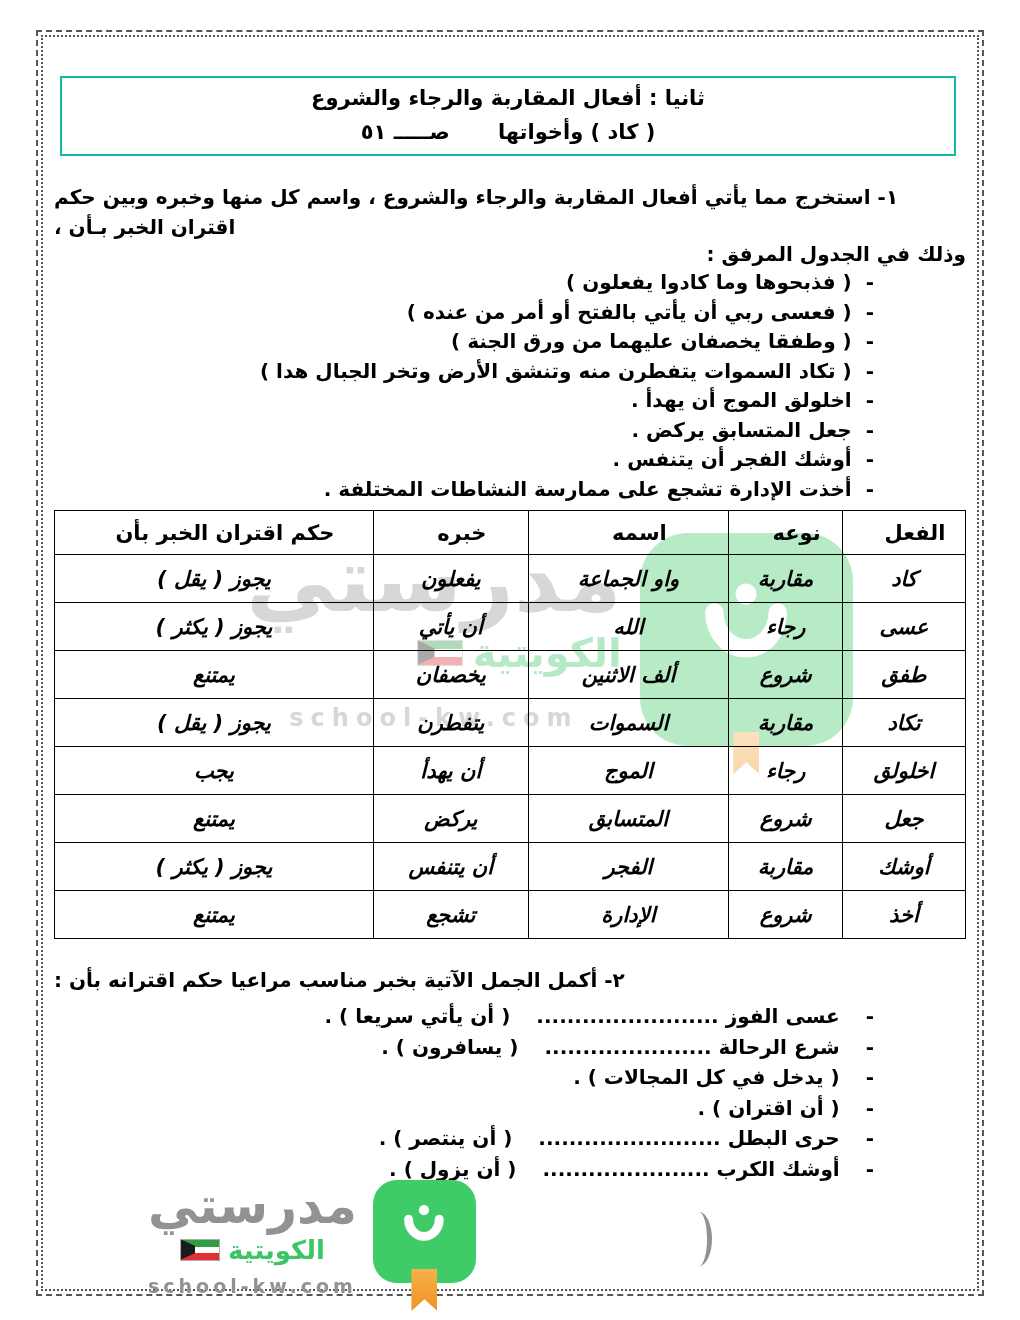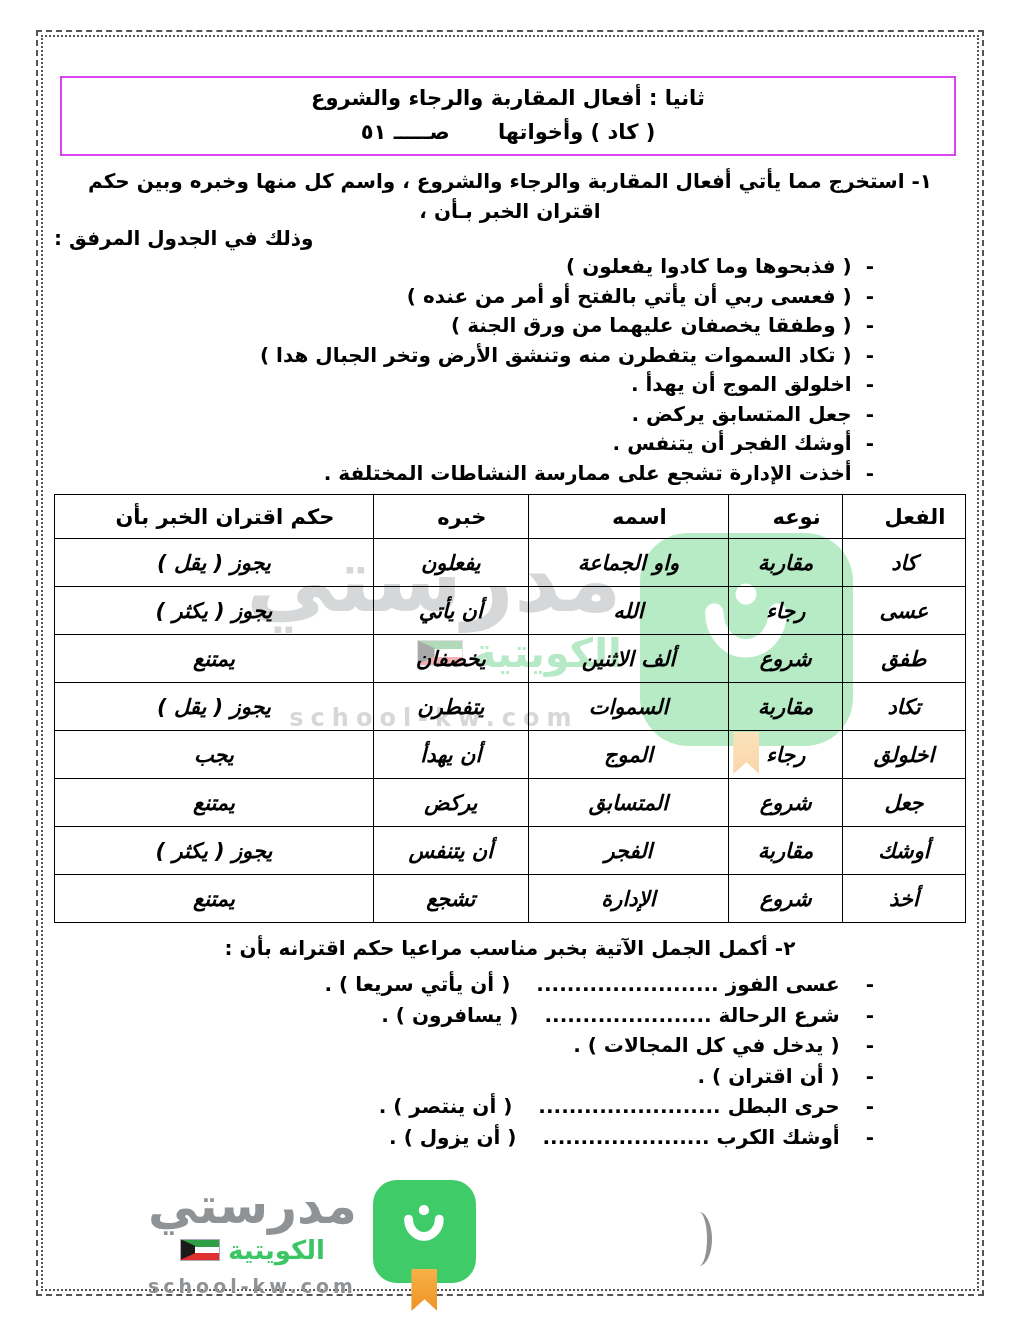--- a/index.html
+++ b/index.html
@@ -33,26 +33,26 @@
   .flag-lg { width:46px; height:26px; }
   .flag-sm { width:40px; height:22px; }
 
   
   .curve { position:absolute; left:686px; top:1212px; width:26px; height:54px;
            border-right:5px solid #8f9396; border-radius:50%; z-index:0; }
 
   
   .content { position:absolute; top:48px; bottom:48px; left:54px; right:54px; z-index:1; }
 
-  .title-box { border:2px solid #d946ef; margin:28px 10px 0 6px; padding:8px 8px 10px; text-align:center;
+  .title-box { border:2px solid #14b8a6; margin:28px 10px 0 6px; padding:8px 8px 10px; text-align:center;
                font-weight:700; font-size:21px; }
   .title-line2 { display:flex; justify-content:center; gap:48px; margin-top:10px; }
 
-  .q-prompt { margin-top:10px; font-size:20px; font-weight:700; text-align:center; line-height:1.5; }
-  .q-prompt-2 { text-align:left; font-size:20px; font-weight:700; }
+  .q-prompt { margin-top:26px; font-size:20px; font-weight:700; text-align:left; line-height:1.5; }
+  .q-prompt-2 { text-align:right; font-size:20px; font-weight:700; }
 
   .q-list { list-style:none; padding:2px 92px 0 0; font-size:20px; font-weight:700; }
   .q-list li { display:flex; gap:14px; line-height:29.5px; align-items:baseline; }
 
   table.answers { width:100%; border-collapse:collapse; margin-top:6px; font-size:21px; font-weight:700; }
   table.answers th, table.answers td { border:1.6px solid #000; text-align:center; vertical-align:middle; padding:2px 4px; background:transparent; }
   table.answers th { height:44px;padding-left:26px; }
   table.answers td { height:48px;font-style:italic; }
 
   .q2-list { list-style:none; padding:6px 92px 0 0; font-size:20px; font-weight:700; }

